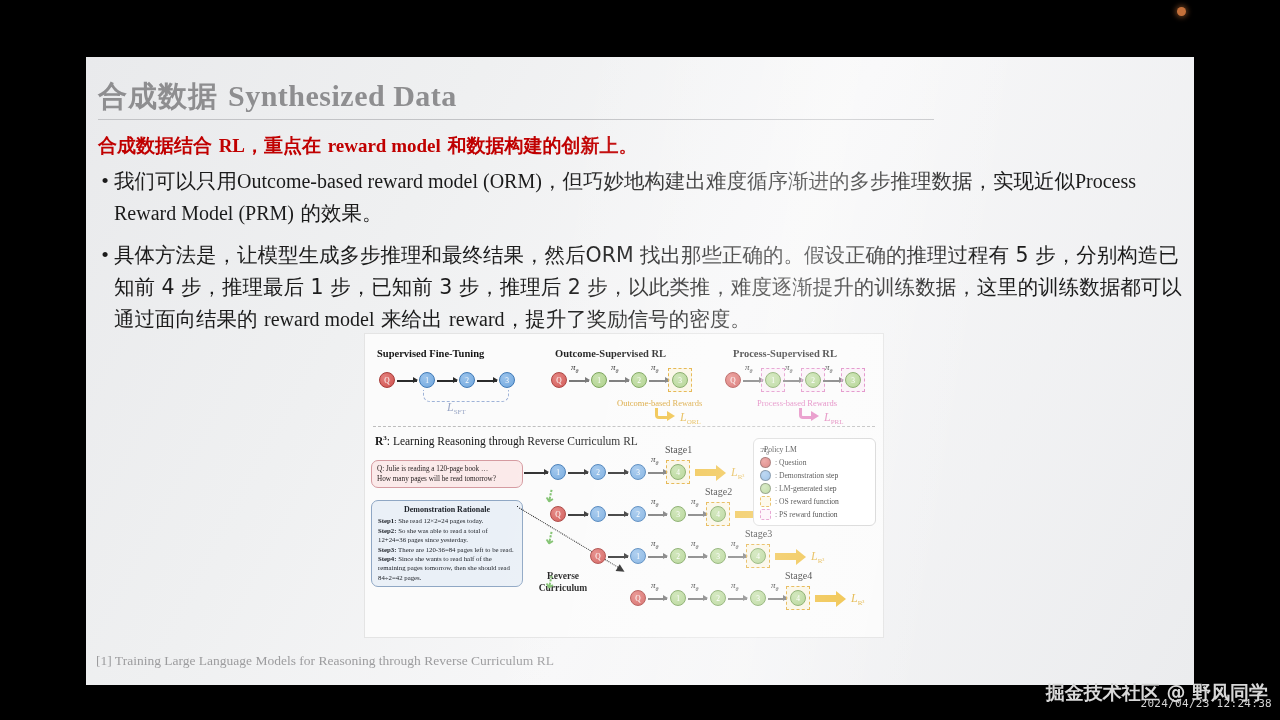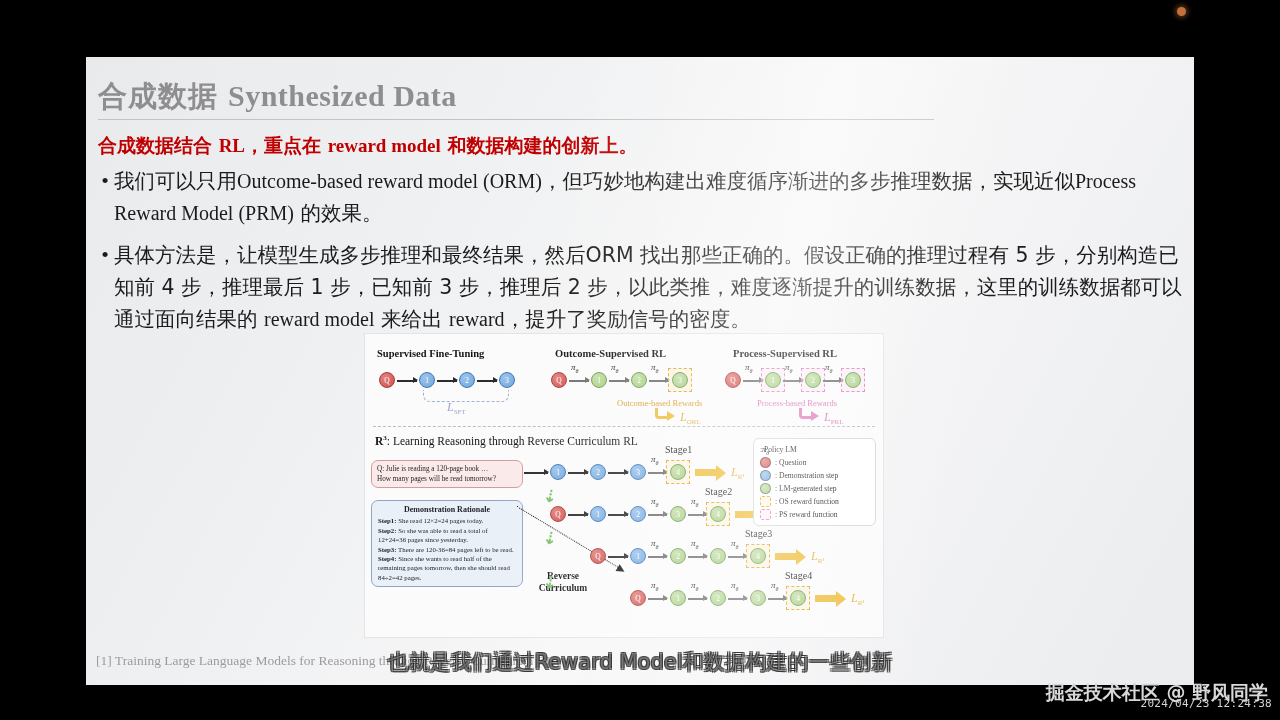--- a/index.html
+++ b/index.html
@@ -510,18 +510,17 @@
           <span>: PS reward function</span>
         </div>
       </div>
 
     </div>
 
     <div class="citation">[1] Training Large Language Models for Reasoning through Reverse Curriculum RL</div>
 
   </div>
 
-  <div class="subtitle">也就是我们通过Reward Model和数据构建的一些创新</div>
 
   <div class="watermark">掘金技术社区 @ 野风同学</div>
   <div class="timestamp">2024/04/23 12:24:38</div>
 
 </div>
 
 </body></html>

